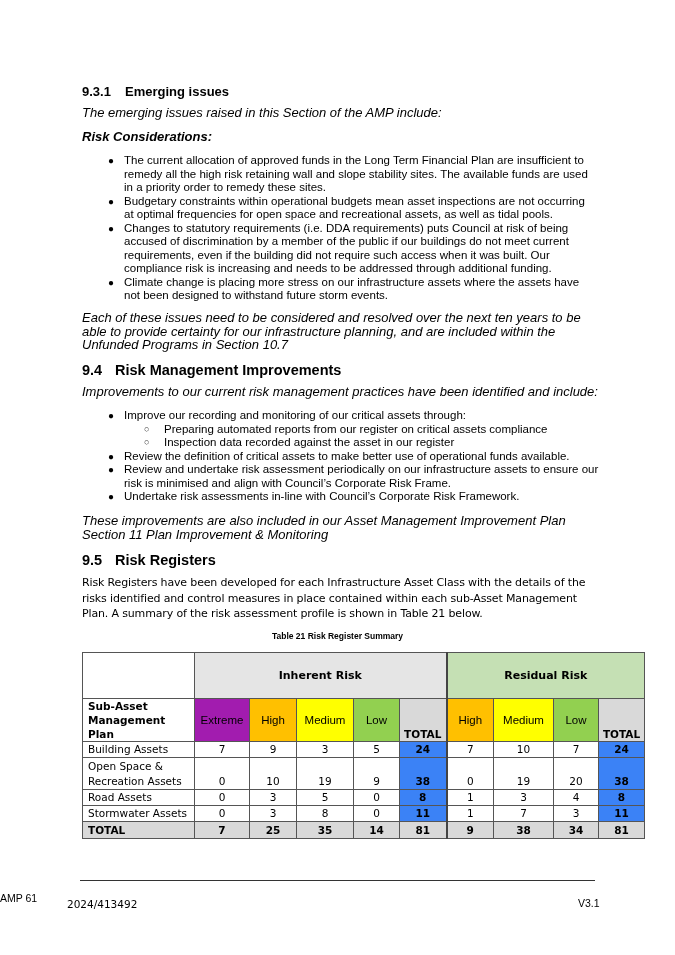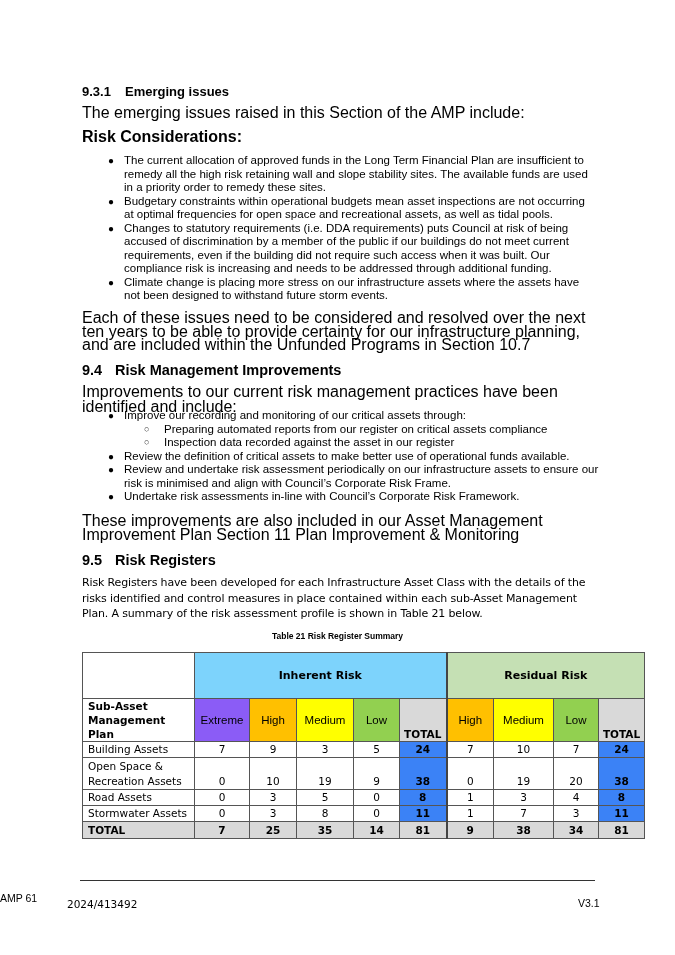--- a/index.html
+++ b/index.html
@@ -2,21 +2,21 @@
 <html><head>
 <meta charset="utf-8">
 <style>
   html, body { margin:0; padding:0; background:#ffffff; }
   body { width:675px; height:955px; position:relative; overflow:hidden;
          font-family:"Liberation Sans", sans-serif; color:#000; }
   .abs { position:absolute; }
   .h3 { font-weight:bold; font-size:13px; }
   .h2 { font-weight:bold; font-size:14.5px; }
   .num { display:inline-block; }
-  .p { font-size:16px; line-height:15px; }
+  .p { font-size:13px; line-height:15px;font-style:italic; }
   .p-cal { font-family:"DejaVu Sans", sans-serif; font-size:11px; line-height:15.5px; letter-spacing:-0.15px; }
   ul.b { list-style:none; margin:0; padding:0; }
   ul.b > li { position:relative; padding-left:42px; font-size:11.5px; line-height:13.5px; }
   ul.b > li .bullet { position:absolute; left:26px; top:0; font-size:10px; }
   ul.sub { list-style:none; margin:0; padding:0; }
   ul.sub > li { position:relative; padding-left:82px; font-size:11.5px; line-height:13.5px; }
   ul.sub > li .bullet { position:absolute; left:62px; top:0; font-size:9px; color:#333; }
   .caption { font-weight:bold; font-size:8.5px; }
 
   table.rr { border-collapse:collapse; position:absolute; left:82px; top:652px; width:562px;
@@ -90,26 +90,26 @@
       <col style="width:46px">
       <col style="width:47px">
     <col style="width:47px">
       <col style="width:60px">
       <col style="width:45px">
       <col style="width:46px">
   </colgroup>
   <tbody>
       <tr class="grp">
     <td style="background:#fff;"></td>
-    <td colspan="5" class="bold-right" style="background:#7dd3fc;">Inherent Risk</td>
+    <td colspan="5" class="bold-right" style="background:#e5e5e5;">Inherent Risk</td>
     <td colspan="4" style="background:#c5e0b4;">Residual Risk</td>
   </tr>
   <tr class="sub">
     <td class="name">Sub-Asset Management Plan</td>
-    <td style="background:#8b5cf6;">Extreme</td>
+    <td style="background:#a21caf;">Extreme</td>
     <td style="background:#ffc000;">High</td>
     <td style="background:#ffff00;">Medium</td>
     <td style="background:#92d050;">Low</td>
     <td class="tot bold-right" style="background:#d9d9d9;">TOTAL</td>
     <td style="background:#ffc000;">High</td>
     <td style="background:#ffff00;">Medium</td>
     <td style="background:#92d050;">Low</td>
     <td class="tot" style="background:#d9d9d9;">TOTAL</td>
   </tr>
   <tr class="row">

